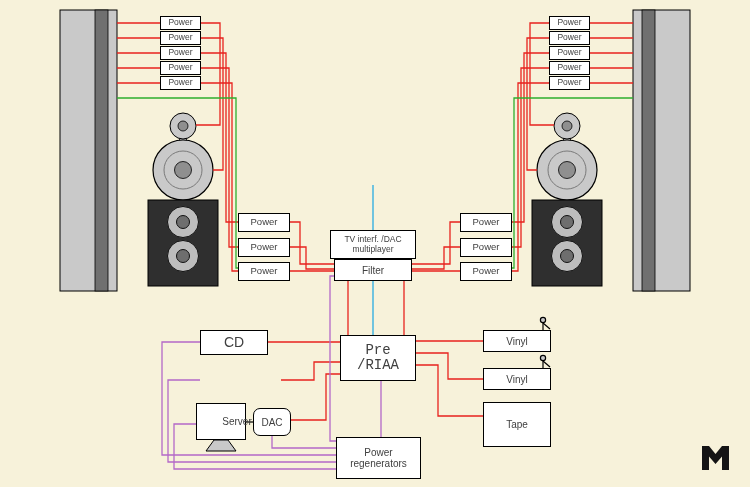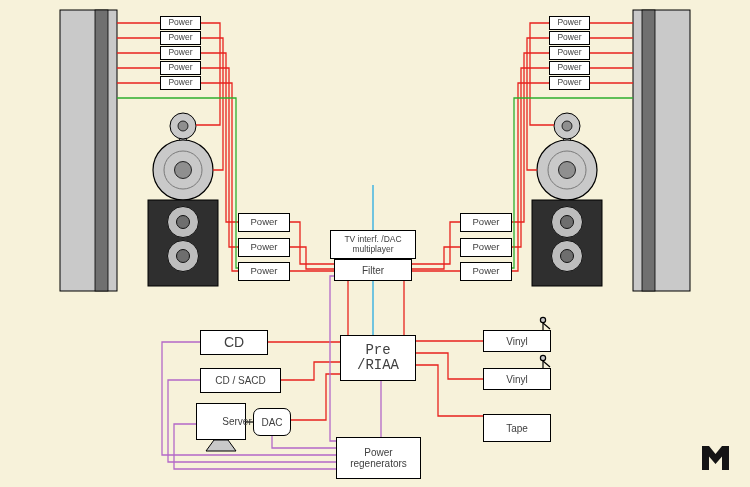--- a/index.html
+++ b/index.html
@@ -171,26 +171,25 @@
   <div class="box stack f8" style="left:330px;top:230px;width:86px;height:29px;">
     <span>TV interf. /DAC</span>
     <span>multiplayer</span>
   </div>
 
   <div class="box f10" style="left:334px;top:259px;width:78px;height:22px;">Filter</div>
 
   <div class="box f11" style="left:340px;top:335px;width:76px;height:46px;font-family:Liberation Mono, monospace;">Pre /RIAA</div>
 
   <div class="box f11" style="left:200px;top:330px;width:68px;height:25px;">CD</div>
-  <div class="box f10" style="left:200px;top:368px;width:81px;height:25px;">CD / SACD</div>
   <div class="box f10" style="left:196px;top:403px;width:50px;height:37px;border-width:1.5px;padding-left:32px;">Server</div>
   <div class="box f10" style="left:253px;top:408px;width:38px;height:28px;border-radius:7px;">DAC</div>
 
   <div class="box f10" style="left:483px;top:330px;width:68px;height:22px;">Vinyl</div>
   <div class="box f10" style="left:483px;top:368px;width:68px;height:22px;">Vinyl</div>
-  <div class="box f10" style="left:483px;top:414px;width:68px;height:28px;">Tape</div>
+  <div class="box f10" style="left:483px;top:402px;width:68px;height:45px;">Tape</div>
 
   <div class="box stack f10" style="left:336px;top:437px;width:85px;height:42px;">
     <span>Power</span>
     <span>regenerators</span>
   </div>
 
 </div>
 
 </body></html>

